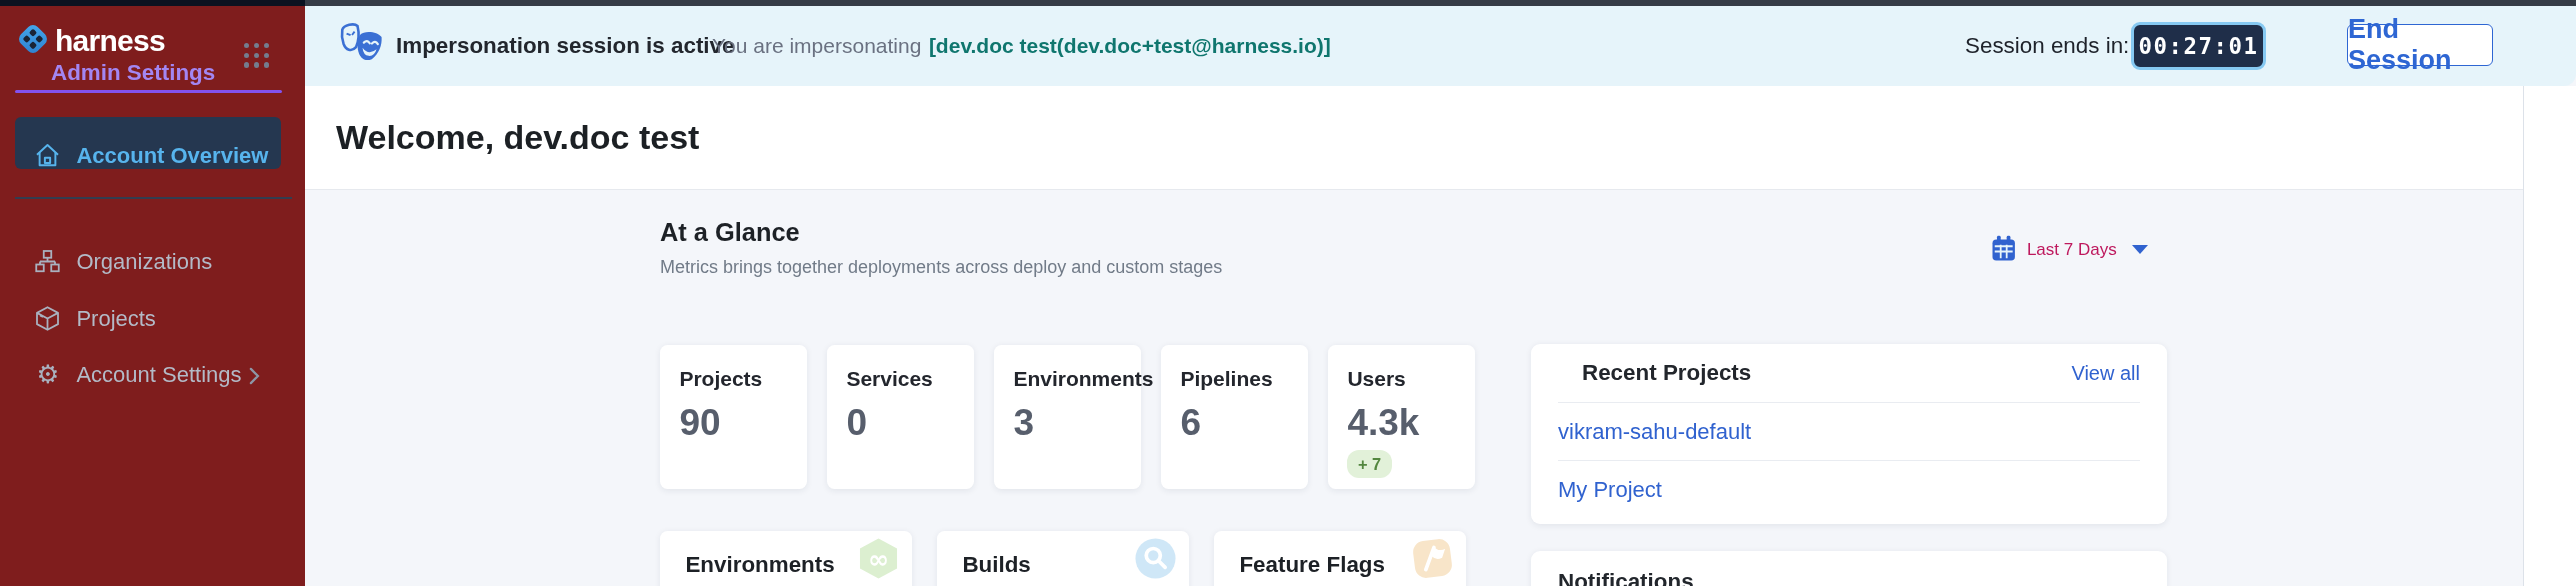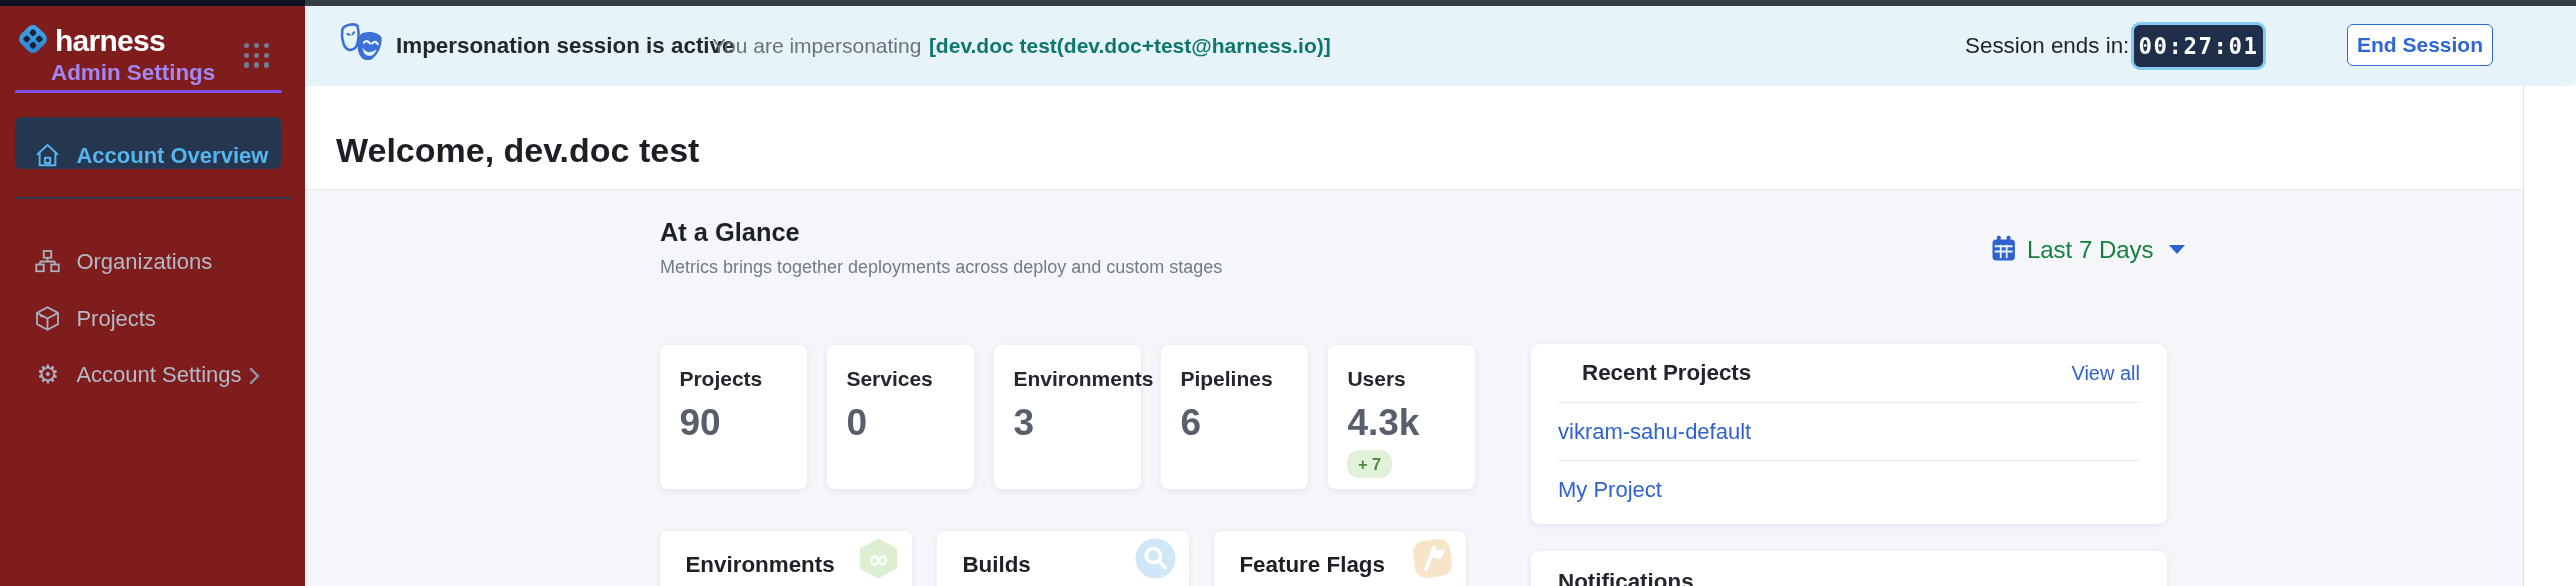--- a/index.html
+++ b/index.html
@@ -37,35 +37,35 @@
   #banner-title{left:91px;top:0;height:80px;display:flex;align-items:center;
                 font-size:22.4px;font-weight:700;color:#22262d;}
   #banner-sub{left:407px;top:0;height:80px;display:flex;align-items:center;font-size:21px;color:#6a7181;}
   #banner-sub b{color:#0f766e;font-weight:700;margin-left:7.5px;}
   #session-label{left:1660px;top:0;height:80px;display:flex;align-items:center;font-size:22.4px;color:#1e222a;}
   #timer{left:1826px;top:16.4px;width:129px;height:42px;background:#1f2e49;border:3px solid #86c9f2;
          border-radius:9px;display:flex;align-items:center;justify-content:center;
          font-family:"DejaVu Sans Mono",monospace;font-size:22.4px;font-weight:700;color:#fff;letter-spacing:1.5px;}
   #end-session{left:2042px;top:18px;width:144px;height:40px;background:#fff;border:1.5px solid #2e66d3;
                border-radius:6px;display:flex;align-items:center;justify-content:center;
-               font-size:21px;font-weight:600;color:#2e66d3;cursor:pointer;}
+               font-size:27px;font-weight:600;color:#2e66d3;cursor:pointer;}
 
   
   #welcome-strip{left:305px;top:86px;width:2218px;height:103px;background:#fff;border-bottom:1.5px solid #e6e9ee;}
   #welcome-title{left:31px;top:0;height:103px;display:flex;align-items:center;
-                 font-size:34px;font-weight:700;color:#1c2024;margin-top:13px;}
+                 font-size:34px;font-weight:700;color:#1c2024;}
 
   
   #right-col{left:2523px;top:86px;width:53px;height:500px;background:#fff;border-left:0.7px solid #dde2e9;}
 
   
   #glance-title{left:660px;top:218px;font-size:25.4px;font-weight:700;color:#1d2126;}
   #glance-sub{left:660px;top:257px;font-size:18px;color:#717b88;}
   #range-picker{left:1991px;top:233px;height:33px;display:flex;align-items:center;gap:10.5px;cursor:pointer;}
-  #range-label{font-size:24px;color:#15803d;}
+  #range-label{font-size:17px;color:#be185d;}
   #range-caret{width:0;height:0;border-left:8.2px solid transparent;border-right:8.2px solid transparent;
                border-top:9.7px solid #3062cf;margin-left:4.5px;}
 
   
   #stats{left:660px;top:345px;display:flex;gap:20px;}
   .stat-card{width:147px;height:144px;background:#fff;border-radius:7.5px;
              box-shadow:0 1.5px 6px rgba(30,40,60,.08);position:relative;}
   .stat-label{position:absolute;left:19.4px;top:22.4px;font-size:21px;font-weight:600;color:#23262d;}
   .stat-value{position:absolute;left:19.4px;top:57px;font-size:37px;font-weight:700;color:#575e6c;}
   .stat-badge{position:absolute;left:19.4px;top:105px;background:#e2f1d9;color:#53873f;

